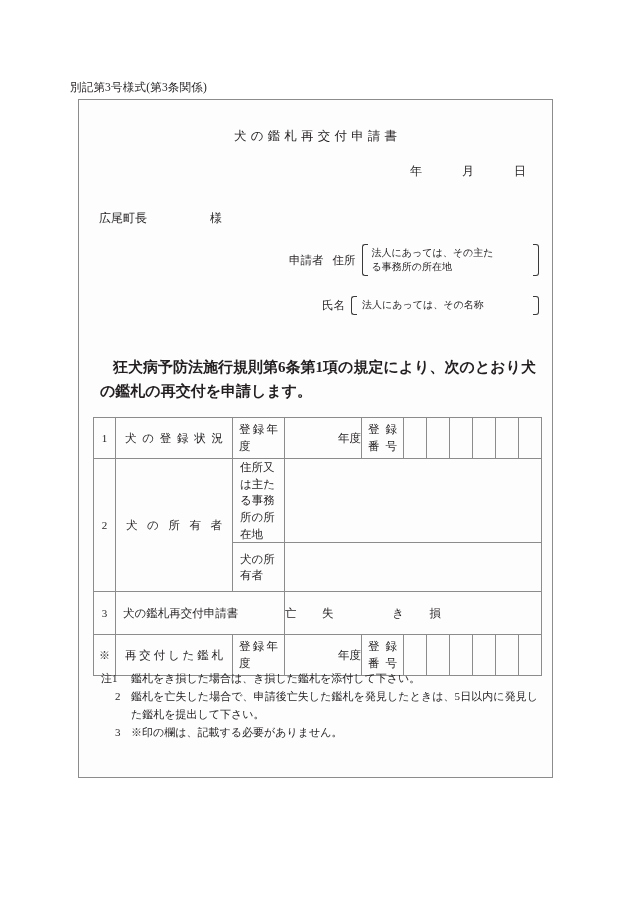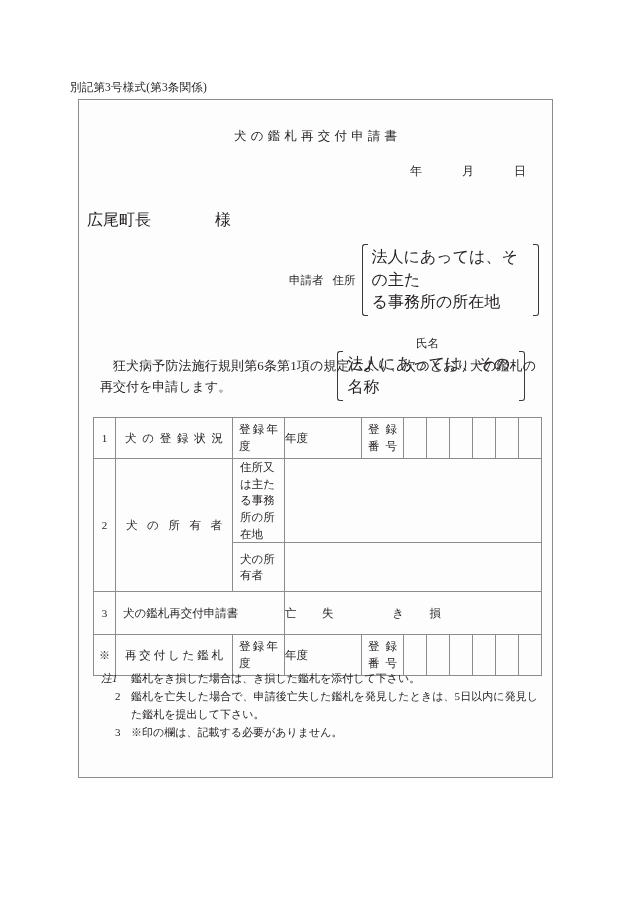--- a/index.html
+++ b/index.html
@@ -58,23 +58,23 @@
     font-size: 12px;
     white-space: nowrap;
   }
   .date-line .seg { display: inline-block; }
   .date-line .gap-a { display: inline-block; width: 34px; }
   .date-line .gap-b { display: inline-block; width: 34px; }
 
   
   .addressee {
     position: absolute;
-    left: 8px;
+    left: 20px;
     top: 110px;
-    font-size: 16px;
+    font-size: 12px;
     white-space: nowrap;
   }
   .addressee .sama { display: inline-block; margin-left: 60px; }
 
   
   .applicant {
     position: absolute;
     left: 210px;
     top: 144px;
     width: 250px;
@@ -111,37 +111,38 @@
     border-left: 1px solid #3a3a3a;
     border-radius: 3px 0 0 3px;
   }
   .bracket::after {
     right: 0;
     border-right: 1px solid #3a3a3a;
     border-radius: 0 3px 3px 0;
   }
   .bracket .btext {
     line-height: 1.42;
-    font-size: 16px;
+    font-size: 10px;
     white-space: pre-line;
   }
   .app-row.addr .bracket { width: 168px; }
-  .app-row.name { margin-left: 33px; flex-direction: column; }
+  .app-row.name { margin-left: 33px; }
   .app-row.name .bracket { width: 168px; padding-left: 11px; }
 
   
   .lead {
     position: absolute;
     left: 21px;
     right: 16px;
     top: 255px;
-    font-size: 13px;
+    font-size: 15px;
     line-height: 1.62;
     text-indent: 13px;
     text-align: justify;
+    font-weight: bold;
   }
 
   
   .form-table {
     position: absolute;
     left: 14px;
     top: 317px;
     width: 448px;
     border-collapse: collapse;
     table-layout: fixed;
@@ -149,21 +150,21 @@
   }
   .form-table td {
     border: 1px solid #8c8c8c;
     padding: 0;
     vertical-align: middle;
     background: #fdfdfd;
   }
   .c-num      { width: 22px;  text-align: center; }
   .c-head     { width: 117px; }
   .c-sub      { width: 52px;  }
-  .c-year     { width: 77px;  padding-right: 8px; }
+  .c-year     { width: 77px;  text-align: right; padding-right: 8px; }
   .c-regno    { width: 42px;  }
   .c-box      { width: 23px;  }
   .cell-num { font-size: 11px; }
 
   
   .spread {
     display: block;
     text-align: justify;
     text-align-last: justify;
     padding: 0 9px;
@@ -215,21 +216,21 @@
     line-height: 1.63;
   }
   .note-row {
     display: flex;
     align-items: flex-start;
   }
   .note-row .marker {
     flex: 0 0 auto;
     white-space: nowrap;
   }
-  .note-row .marker.n1 { width: 30px; font-style: italic; }
+  .note-row .marker.n1 { width: 30px; }
   .note-row .marker.nn { width: 30px; padding-left: 14px; box-sizing: border-box; }
   .note-row .body { flex: 1 1 auto; text-align: justify; }
 </style>
 </head>
 <body>
 
 <div class="form-code">別記第3号様式(第3条関係)</div>
 
 <div class="frame">
 

